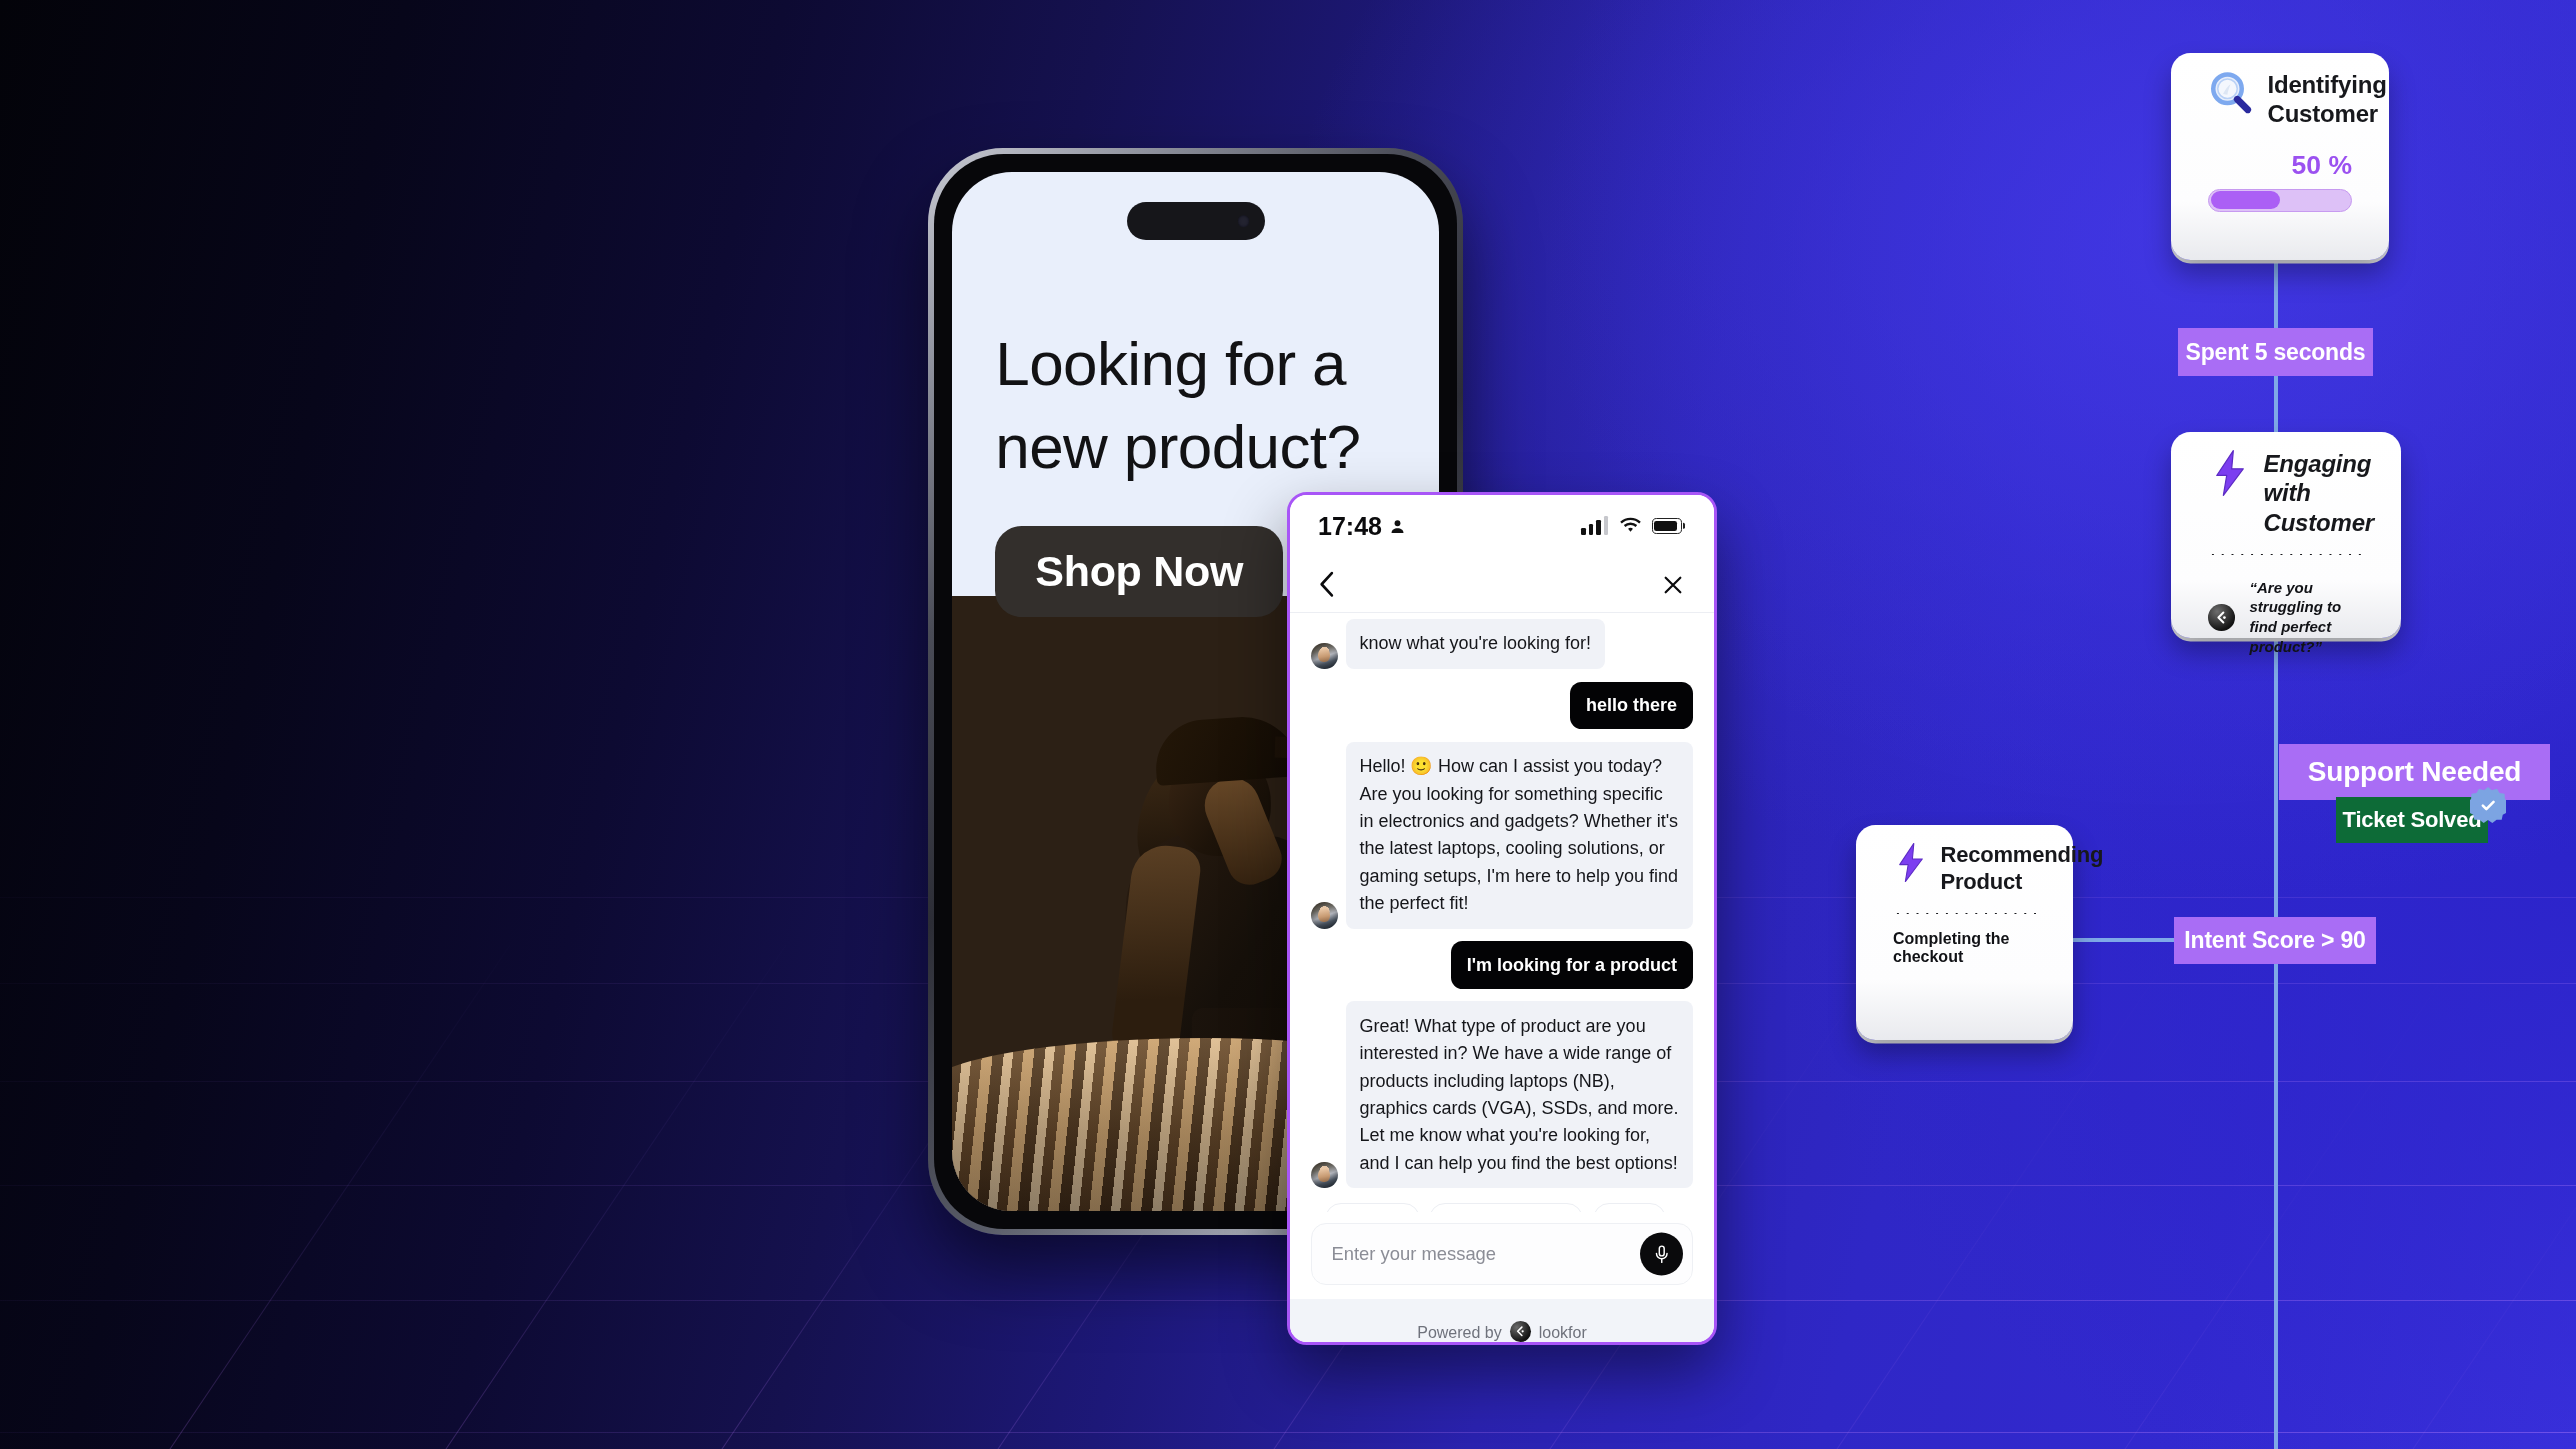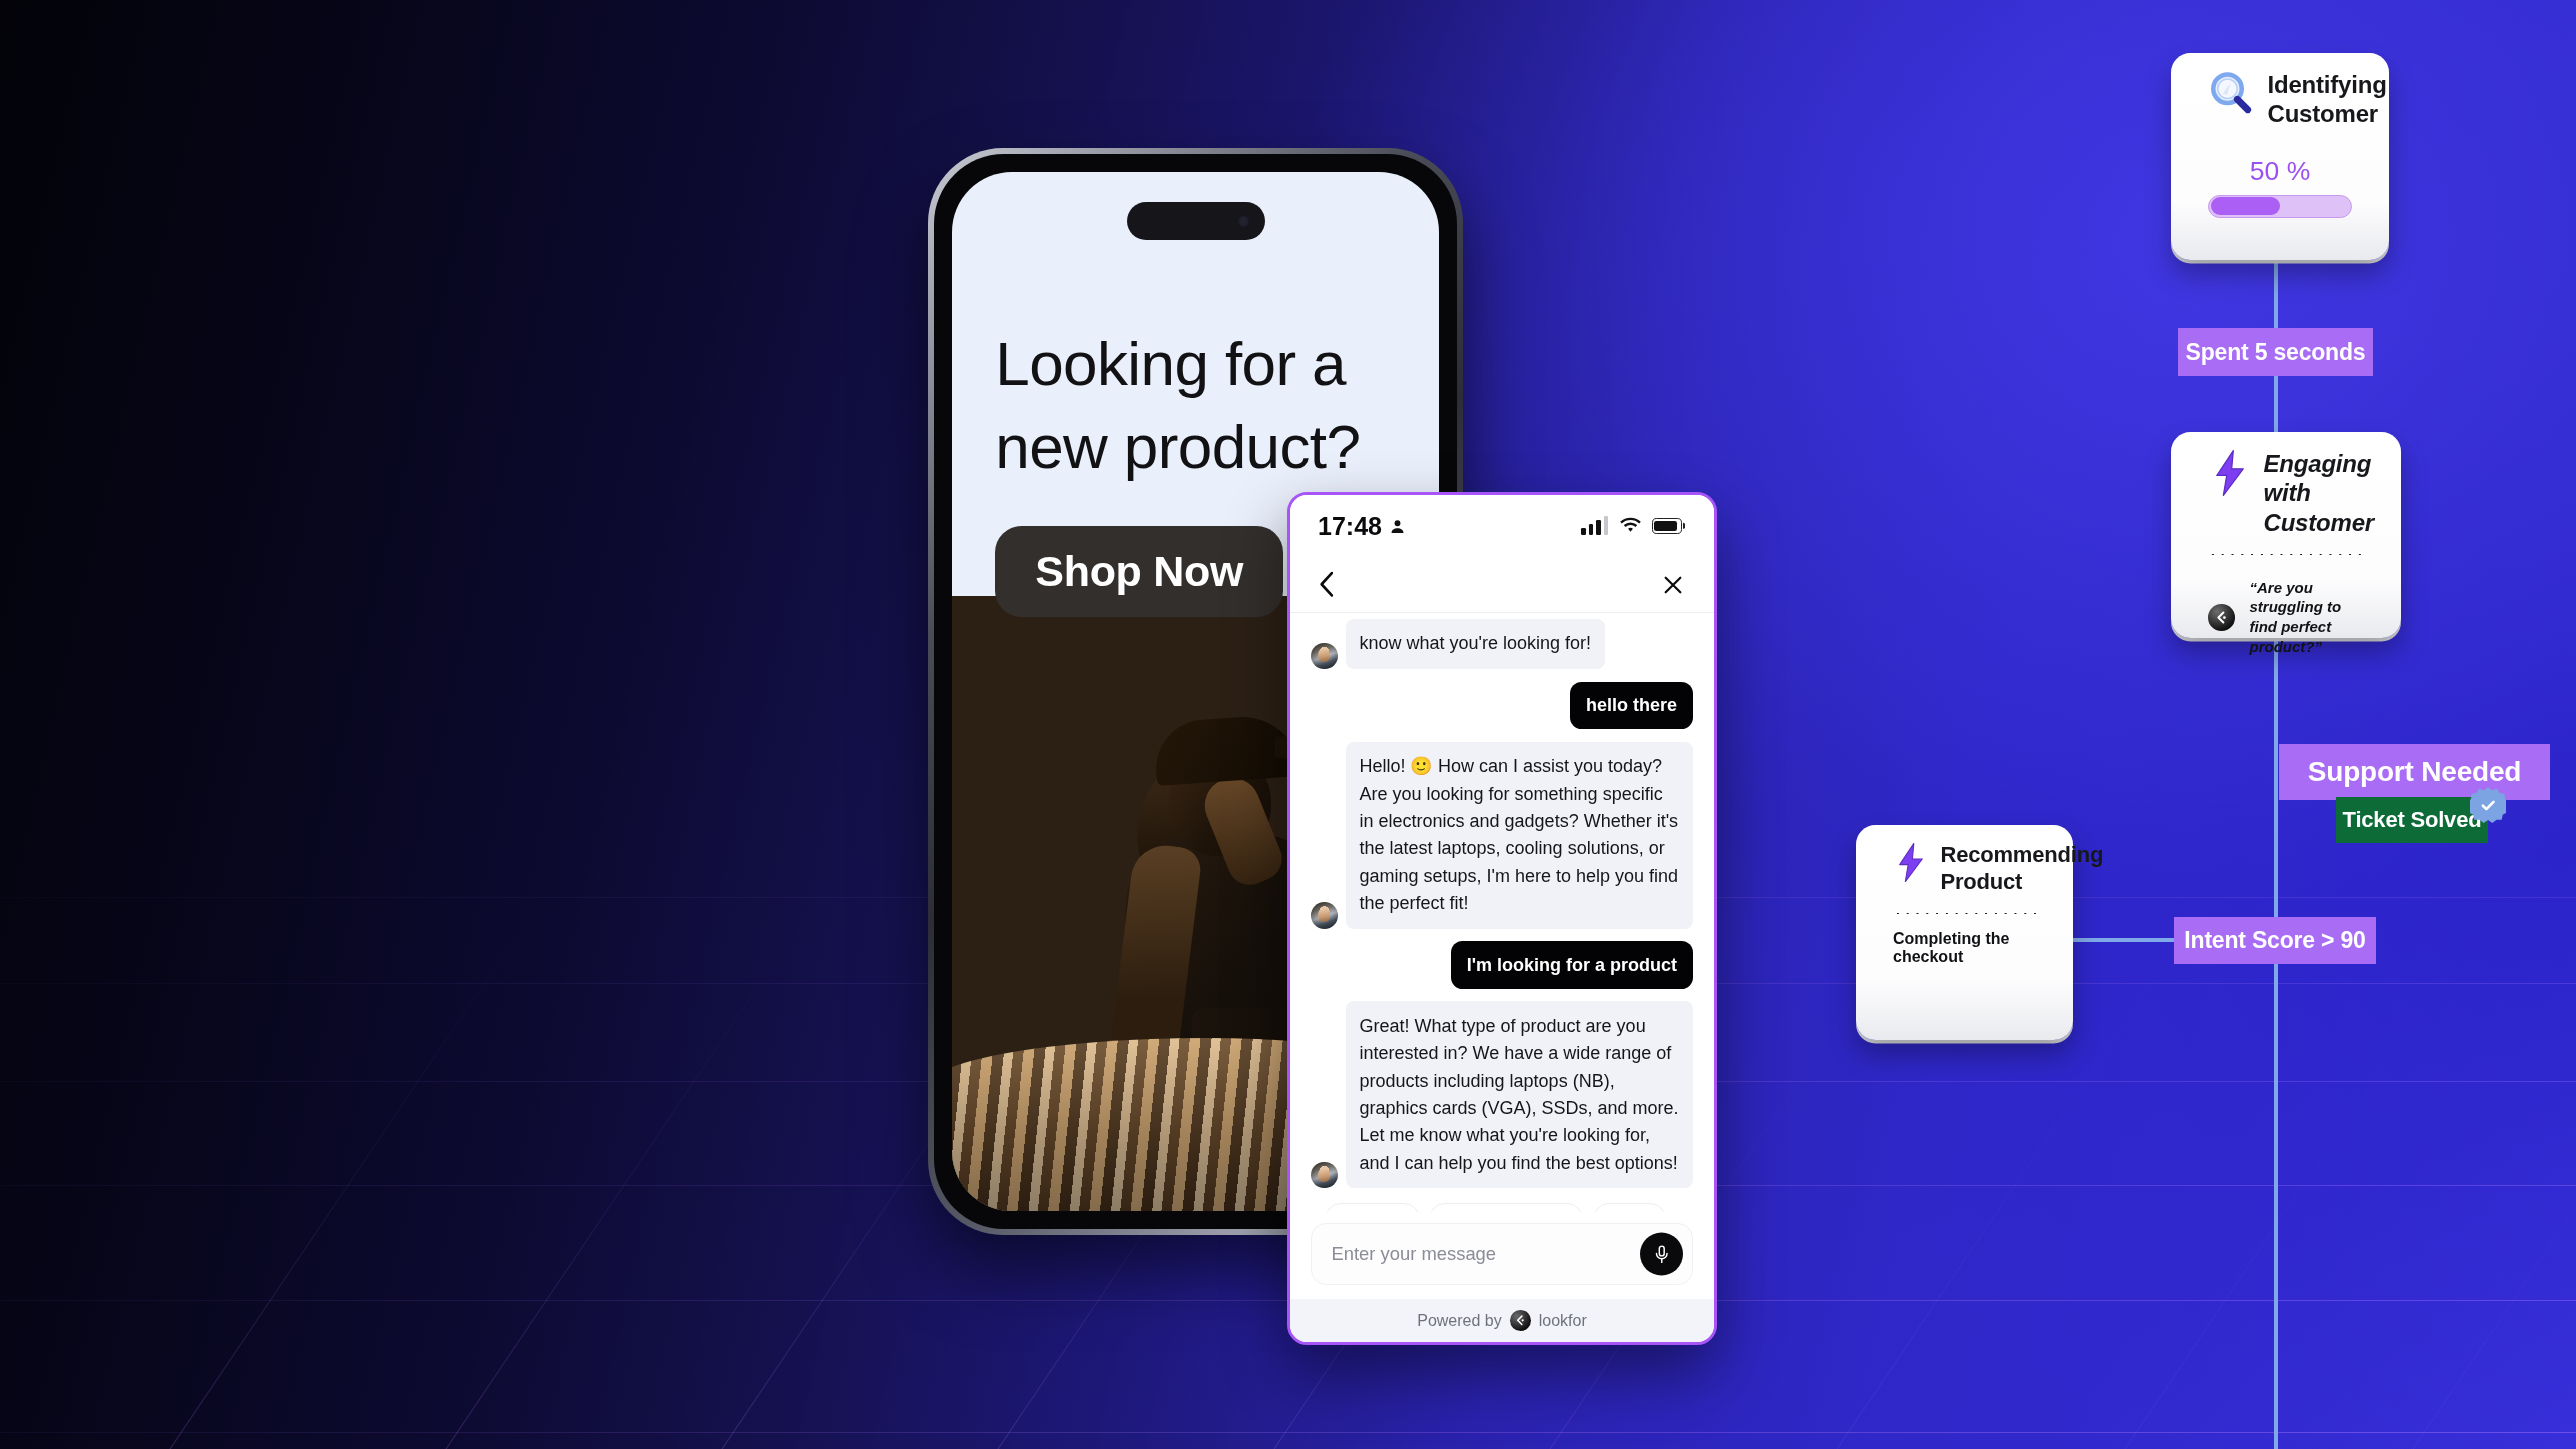--- a/index.html
+++ b/index.html
@@ -258,21 +258,21 @@
   }
   .chat-input input::placeholder { color: #8b8d96; }
   .mic {
     position: absolute; right: 9.2px; top: 50%; transform: translateY(-50%);
     width: 43px; height: 43px; border-radius: 50%;
     background: #0a0a0c; border: none; cursor: pointer;
     display: flex; align-items: center; justify-content: center;
   }
   .chat-foot {
     flex: 0 0 43px; height: 43px;
-    display: flex; align-items: center; justify-content: center; gap: 8px;
+    display: flex; align-items: flex-end; justify-content: center; gap: 8px;
     background: #f2f4f9; color: #6f727c; font-size: 16px;
   }
   .lf-logo {
     width: 21px; height: 21px; border-radius: 50%;
     background: radial-gradient(circle at 32% 30%, #6b6b6b, #111 70%);
     display: flex; align-items: center; justify-content: center;
   }
 
   
   .flow { position: absolute; inset: 0; pointer-events: none; }
@@ -282,21 +282,21 @@
 
   .fcard {
     position: absolute;
     background: linear-gradient(180deg, #ffffff 0%, #fdfdfe 72%, #e9eaee 100%);
     border-radius: 19.5px;
     box-shadow: 0 15px 26.5px rgba(0,0,0,0.30), 0 3.5px 0 #e2e3e8;
     padding: 17px 37px;
   }
   .fcard-top { display: flex; align-items: flex-start; gap: 11.5px; }
   .fcard-title { font-size: 24px; font-weight: 700; color: #17181c; line-height: 1.22; letter-spacing: -0.2px; }
-  .pct { text-align: center; font-size: 26.5px; font-weight: 400; color: #9b51f0; margin-top: 27px; }
+  .pct { text-align: right; font-size: 26.5px; font-weight: 700; color: #9b51f0; margin-top: 21px; }
   .pbar {
     margin-top: 8px; height: 23px; border-radius: 12.6px;
     background: #ddc1f7; border: 1.7px solid #c79af0; padding: 1.7px;
   }
   .pbar span { display: block; height: 100%; border-radius: 10.4px; background: #ab5ff5; }
   .dots {
     margin-top: 16px; height: 2.9px;
     background-image: radial-gradient(circle, #1b1c20 0.9px, rgba(0,0,0,0) 1px);
     background-size: 9.8px 2.9px; background-repeat: repeat-x;
   }

